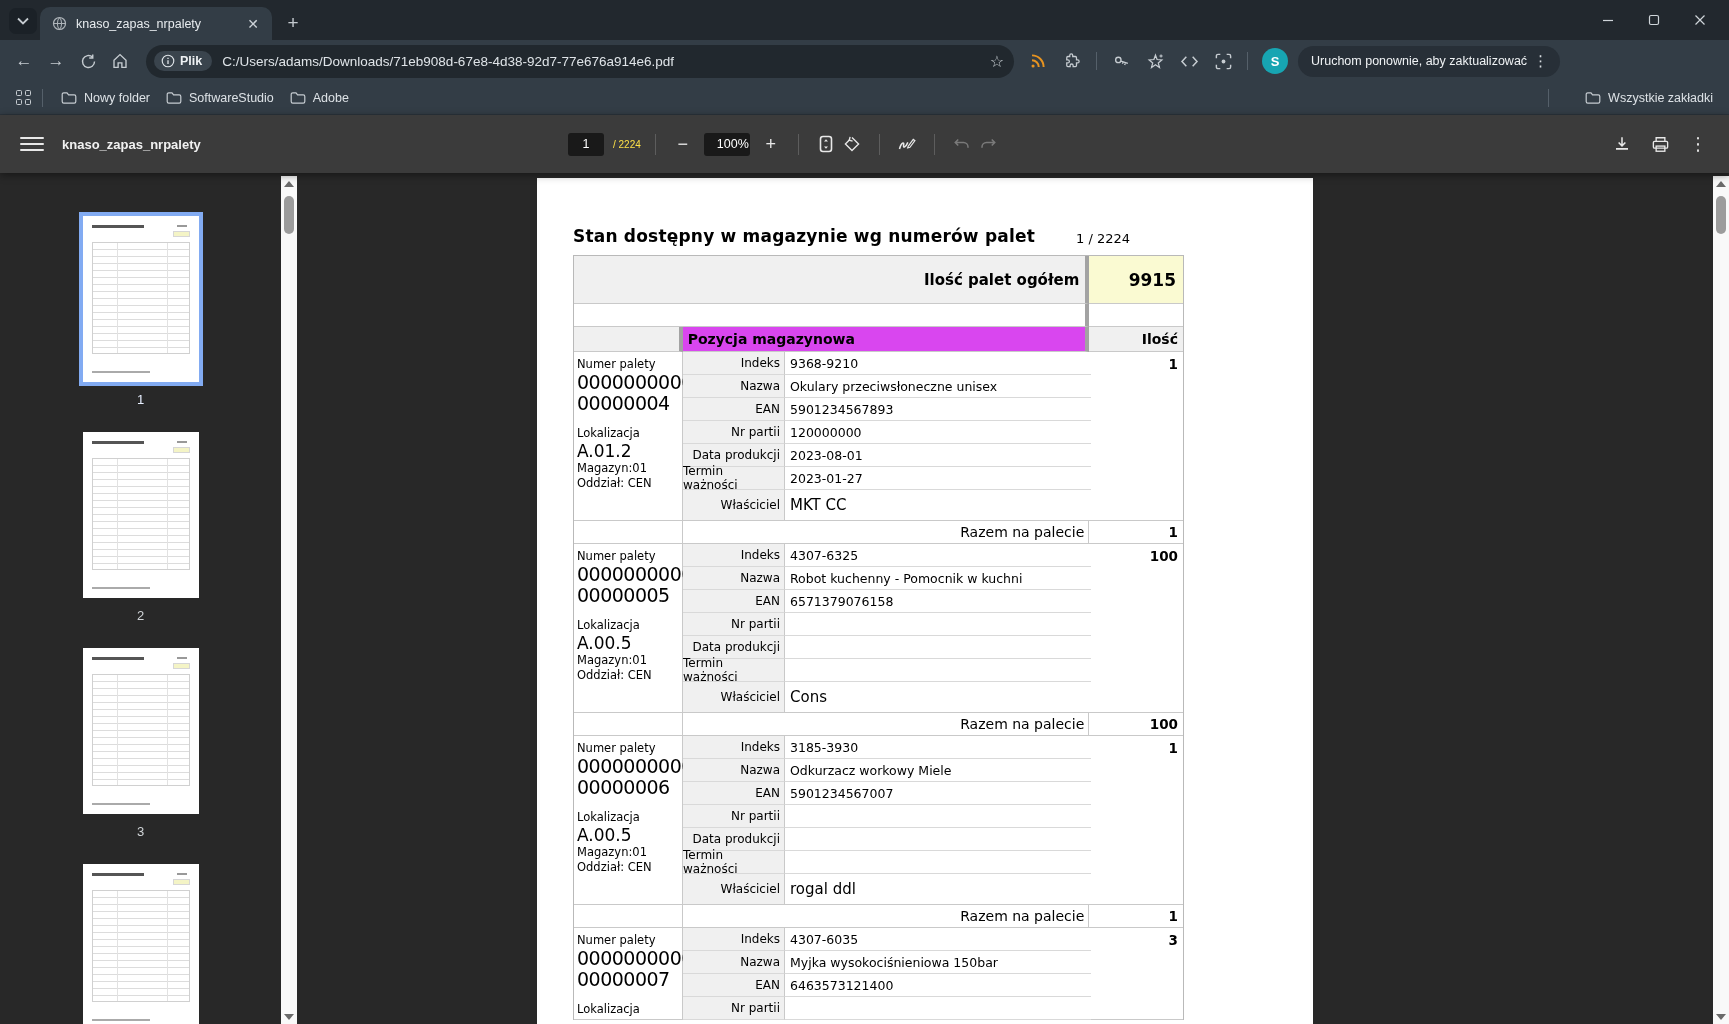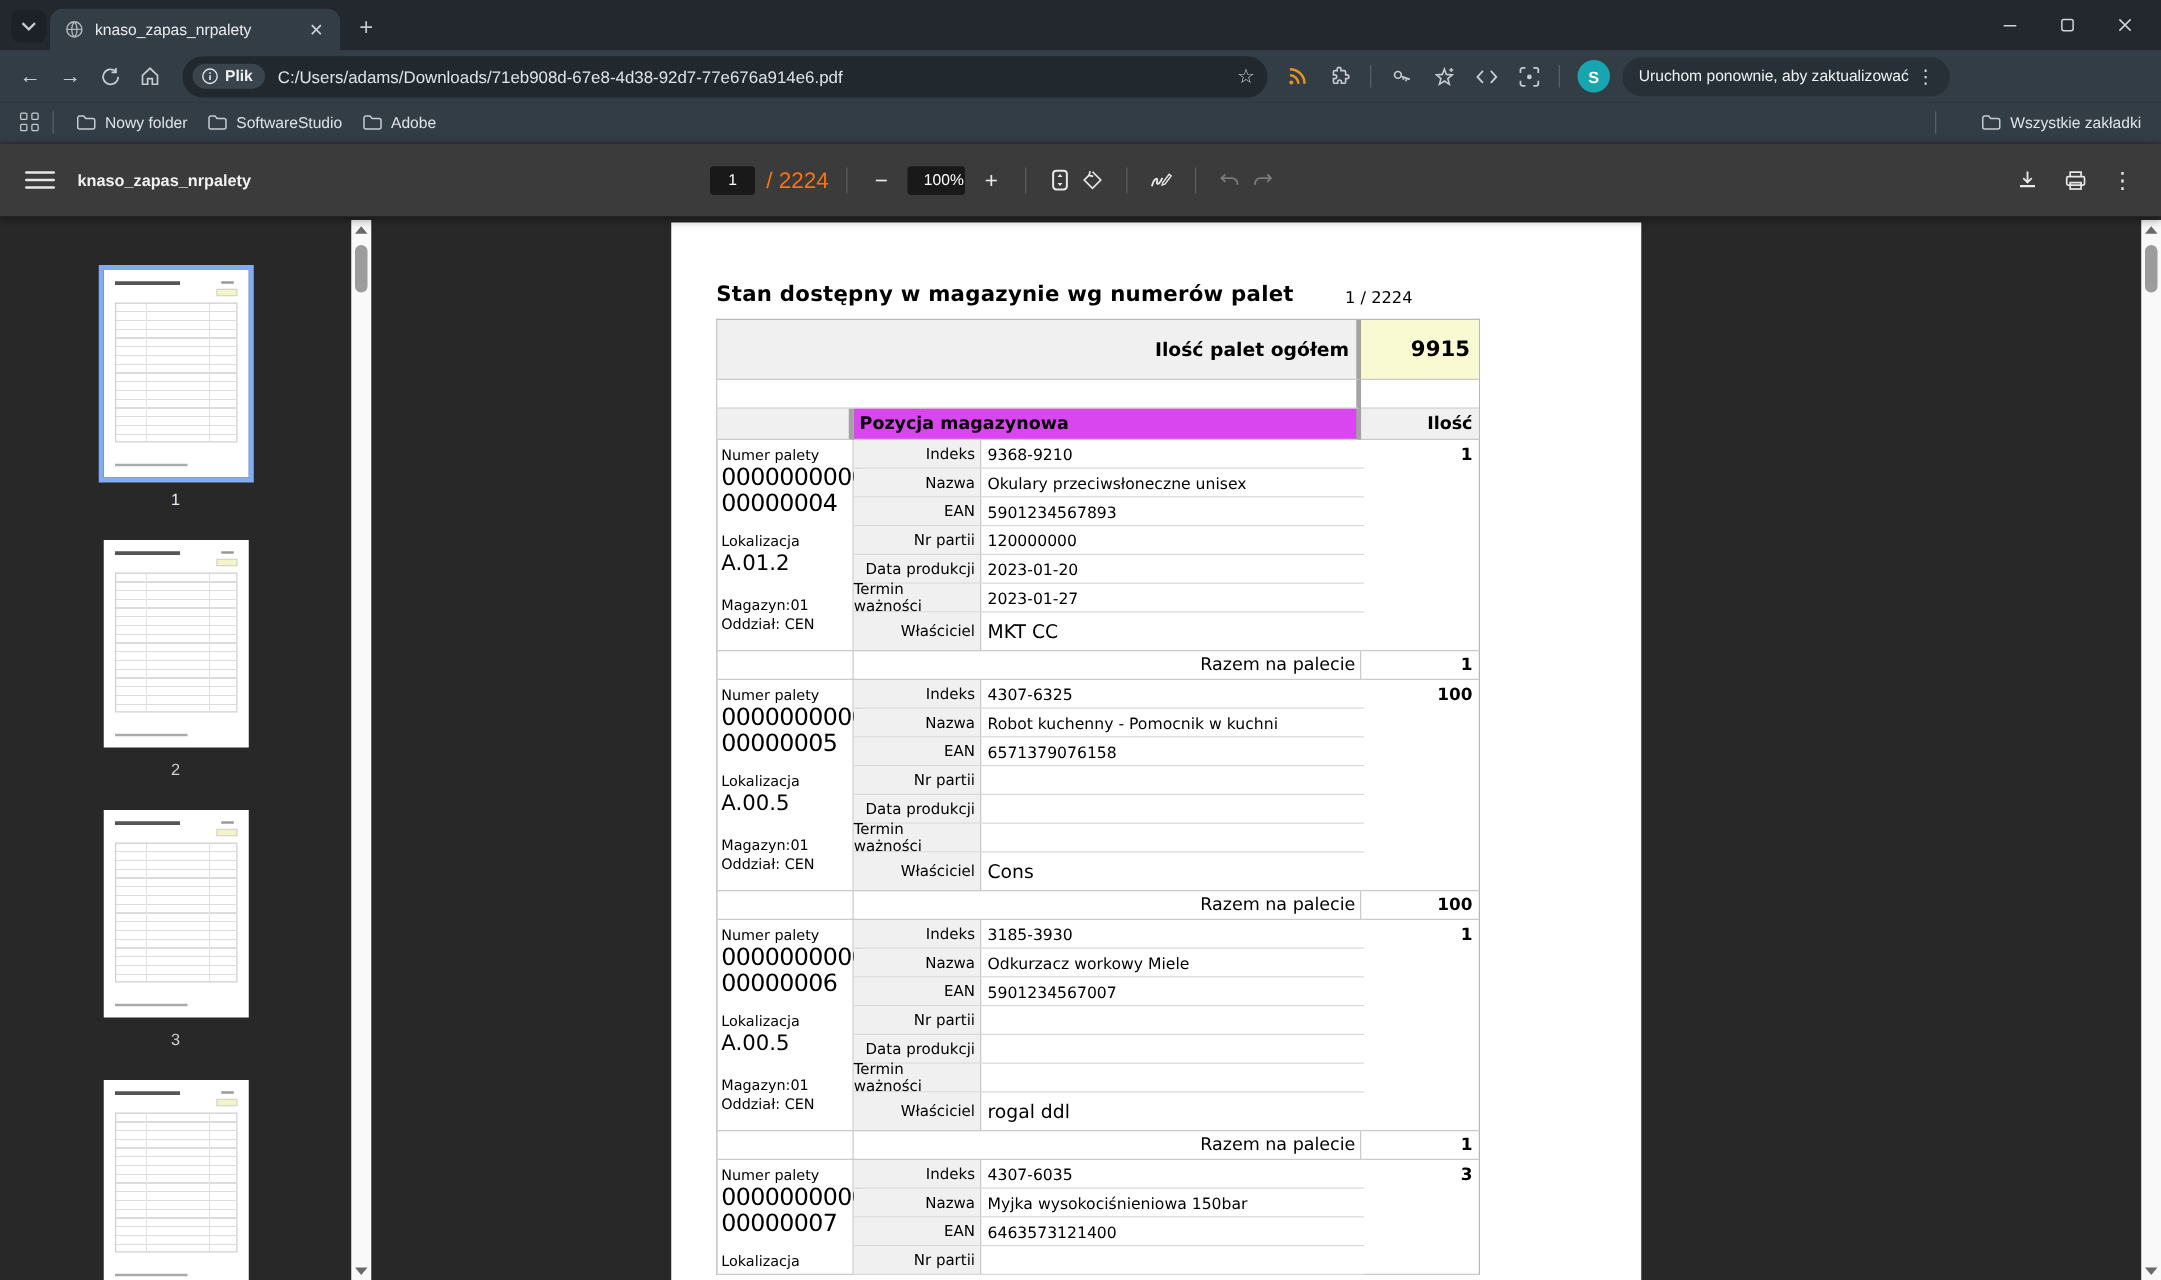--- a/index.html
+++ b/index.html
@@ -34,21 +34,21 @@
   .bm-right { margin-left:auto; display:flex; align-items:center; margin-right:8px;gap:22px; }
 
   
   .pdf-toolbar { position:absolute; top:115px; left:0; width:1729px; height:58px; background:#3b3b3b; box-shadow:0 2px 8px rgba(0,0,0,0.45); display:flex; align-items:center; z-index:5; }
   .pdf-left { display:flex; align-items:center; }
   .burger { margin-left:20px; width:24px; display:flex; flex-direction:column; gap:4px; }
   .burger span { height:2px; background:#e8e8e8; border-radius:1px; }
   .pdf-doc-title { color:#f1f1f1; font-size:13px; font-weight:bold; margin-left:18px; }
   .pdf-center { position:absolute; left:568px; display:flex; align-items:center; }
   .pg-box { width:36px; height:23px; background:#191919; border-radius:3px; color:#fff; font-size:12.5px; display:flex; align-items:center; justify-content:center; }
-  .pg-total { color:#f97316; font-size:18px; margin-left:9px; }
+  .pg-total { color:#fde047; font-size:10px; margin-left:9px; }
   .tdiv { width:1px; height:21px; background:#5d5d5d; margin:0 14px; }
   .tbtn { width:26px; height:26px; display:flex; align-items:center; justify-content:center; color:#e8e8e8; font-size:18px; }
   .zoom-box { width:46px; height:23px; background:#191919; border-radius:3px; color:#fff; font-size:12.5px; display:flex; align-items:center; justify-content:center; margin:0 8px;padding-left:12px; }
   .tbtn.dim svg { stroke:#777; }
   .pdf-right { position:absolute; right:18px; display:flex; align-items:center; gap:12px; }
 
   
   .content { position:absolute; top:173px; left:0; width:1729px; height:851px; background:#282828; overflow:hidden; }
 
   .sidebar { position:absolute; left:0; top:0; width:281px; height:851px; display:flex; flex-direction:column; align-items:center; overflow:hidden; }
@@ -94,21 +94,21 @@
   .sp-b { width:94px; height:23px; background:#fff; }
   .hd-a { width:109px; height:25px; background:#f0f0f0; }
   .hd-b { width:408px; height:25px; background:#d946ef; display:flex; align-items:center; padding-left:5px; font-size:14px; font-weight:bold; }
   .hd-c { width:94px; height:25px; background:#f0f0f0; display:flex; align-items:center; justify-content:flex-end; padding-right:5px; font-size:14px; font-weight:bold; }
 
   .block { display:flex; }
   .block-left { width:109px; border-right:1px solid #c9c9c9; border-bottom:1px solid #c9c9c9; padding:5px 4px 0 3px; }
   .bl-small { font-size:11.5px; line-height:15px; }
   .bl-num { font-size:19px; line-height:21px; letter-spacing:-0.5px; }
   .bl-loc { font-size:17px; line-height:20px; }
-  .mt10 { margin-top:12px; } .mt14 { margin-top:16px; }
+  .mt10 { margin-top:12px; } .mt14 { }
   .block-mid { width:408px; display:flex; flex-direction:column; }
   .frow { display:flex; }
   .f-label { width:102px; background:#f0f0f0; border-right:1px solid #c9c9c9; border-bottom:1px solid #d9d9d9; display:flex; align-items:center; justify-content:flex-end; padding-right:4px; font-size:12px; height:23px; }
   .f-value { width:306px; border-bottom:1px solid #d9d9d9; display:flex; align-items:center; padding-left:5px; font-size:12.5px; height:23px; }
   .frow.owner .f-label, .frow.owner .f-value { height:31px; border-bottom:1px solid #c9c9c9; }
   .frow.owner .f-value { font-size:15px; }
   .block-qty { width:94px; border-bottom:1px solid #c9c9c9; display:flex; justify-content:flex-end; padding:4px 5px 0 0; font-size:13.5px; font-weight:bold; }
   .razem { display:flex; }
   .rz-a { width:109px; height:23px; border-right:1px solid #c9c9c9; border-bottom:1px solid #c9c9c9; }
   .rz-b { width:408px; height:23px; border-right:1px solid #c9c9c9; border-bottom:1px solid #c9c9c9; display:flex; align-items:center; justify-content:flex-end; padding-right:4px; font-size:14px; }
@@ -423,21 +423,21 @@
                 <div class="frow">
                   <div class="f-label">EAN</div>
                   <div class="f-value">5901234567893</div>
                 </div>
                 <div class="frow">
                   <div class="f-label">Nr partii</div>
                   <div class="f-value">120000000</div>
                 </div>
                 <div class="frow">
                   <div class="f-label">Data produkcji</div>
-                  <div class="f-value">2023-01-20</div>
+                  <div class="f-value">2023-08-01</div>
                 </div>
                 <div class="frow">
                   <div class="f-label">Termin ważności</div>
                   <div class="f-value">2023-01-27</div>
                 </div>
                 <div class="frow owner">
                   <div class="f-label">Właściciel</div>
                   <div class="f-value">MKT CC</div>
                 </div>
               </div>

